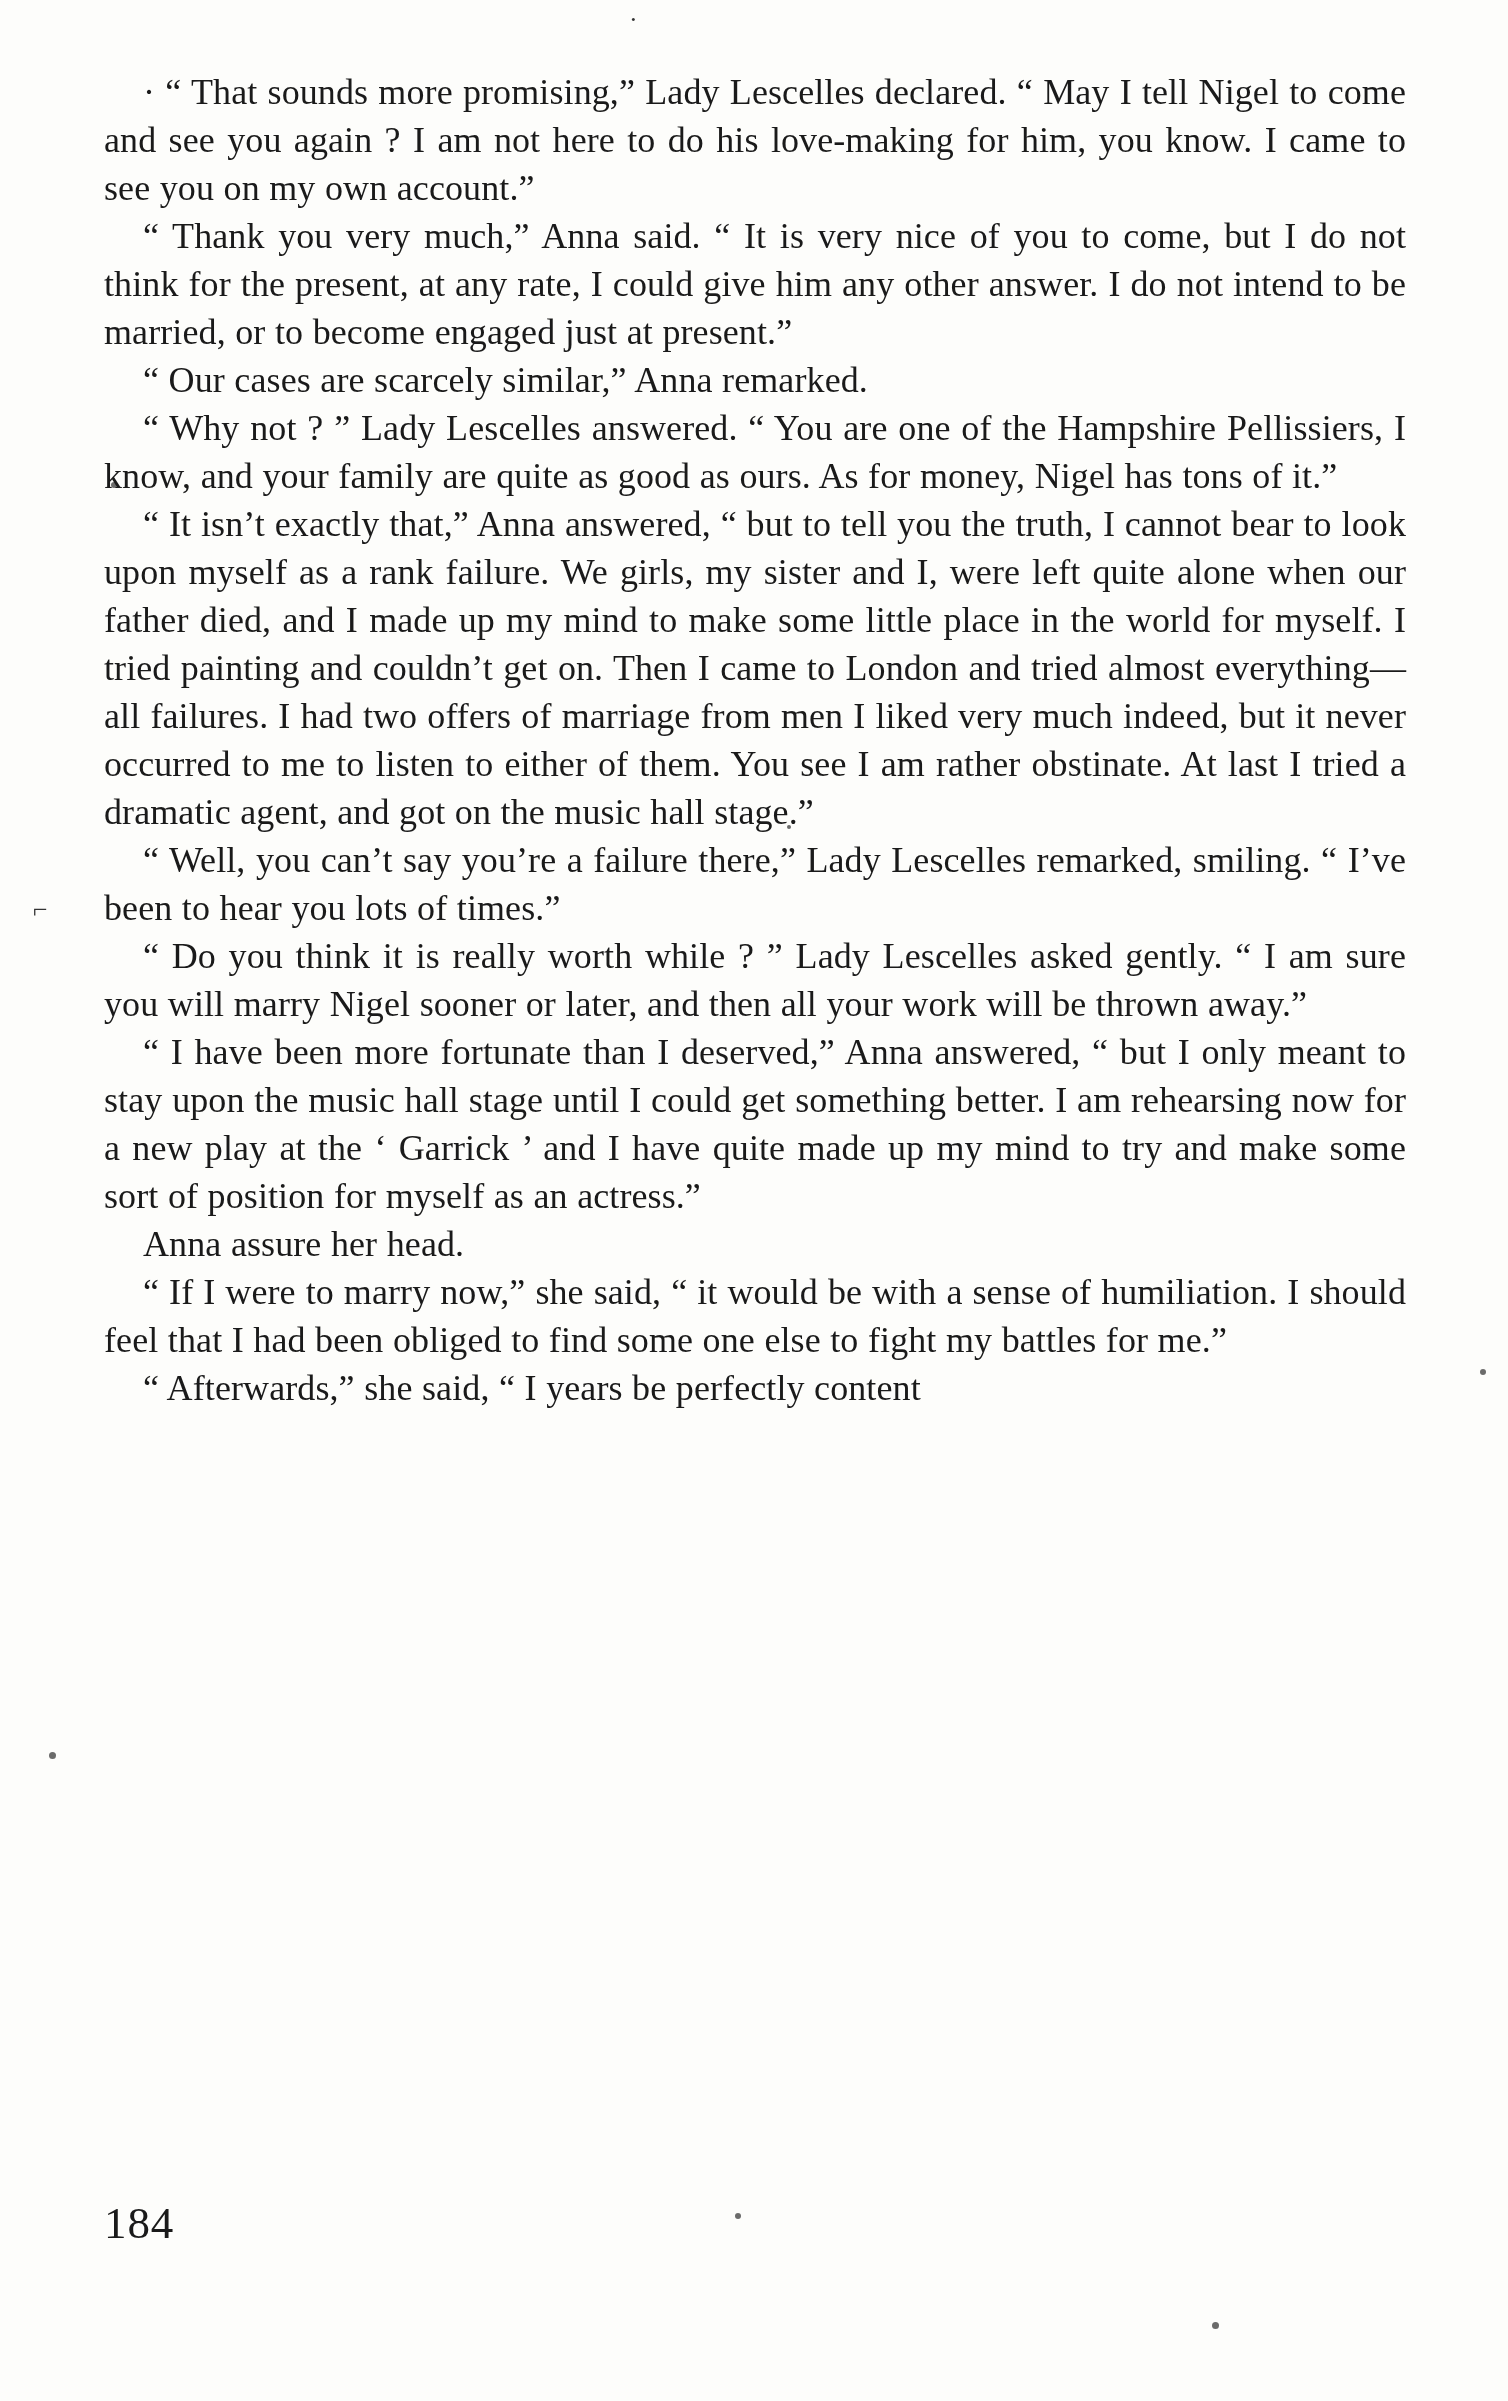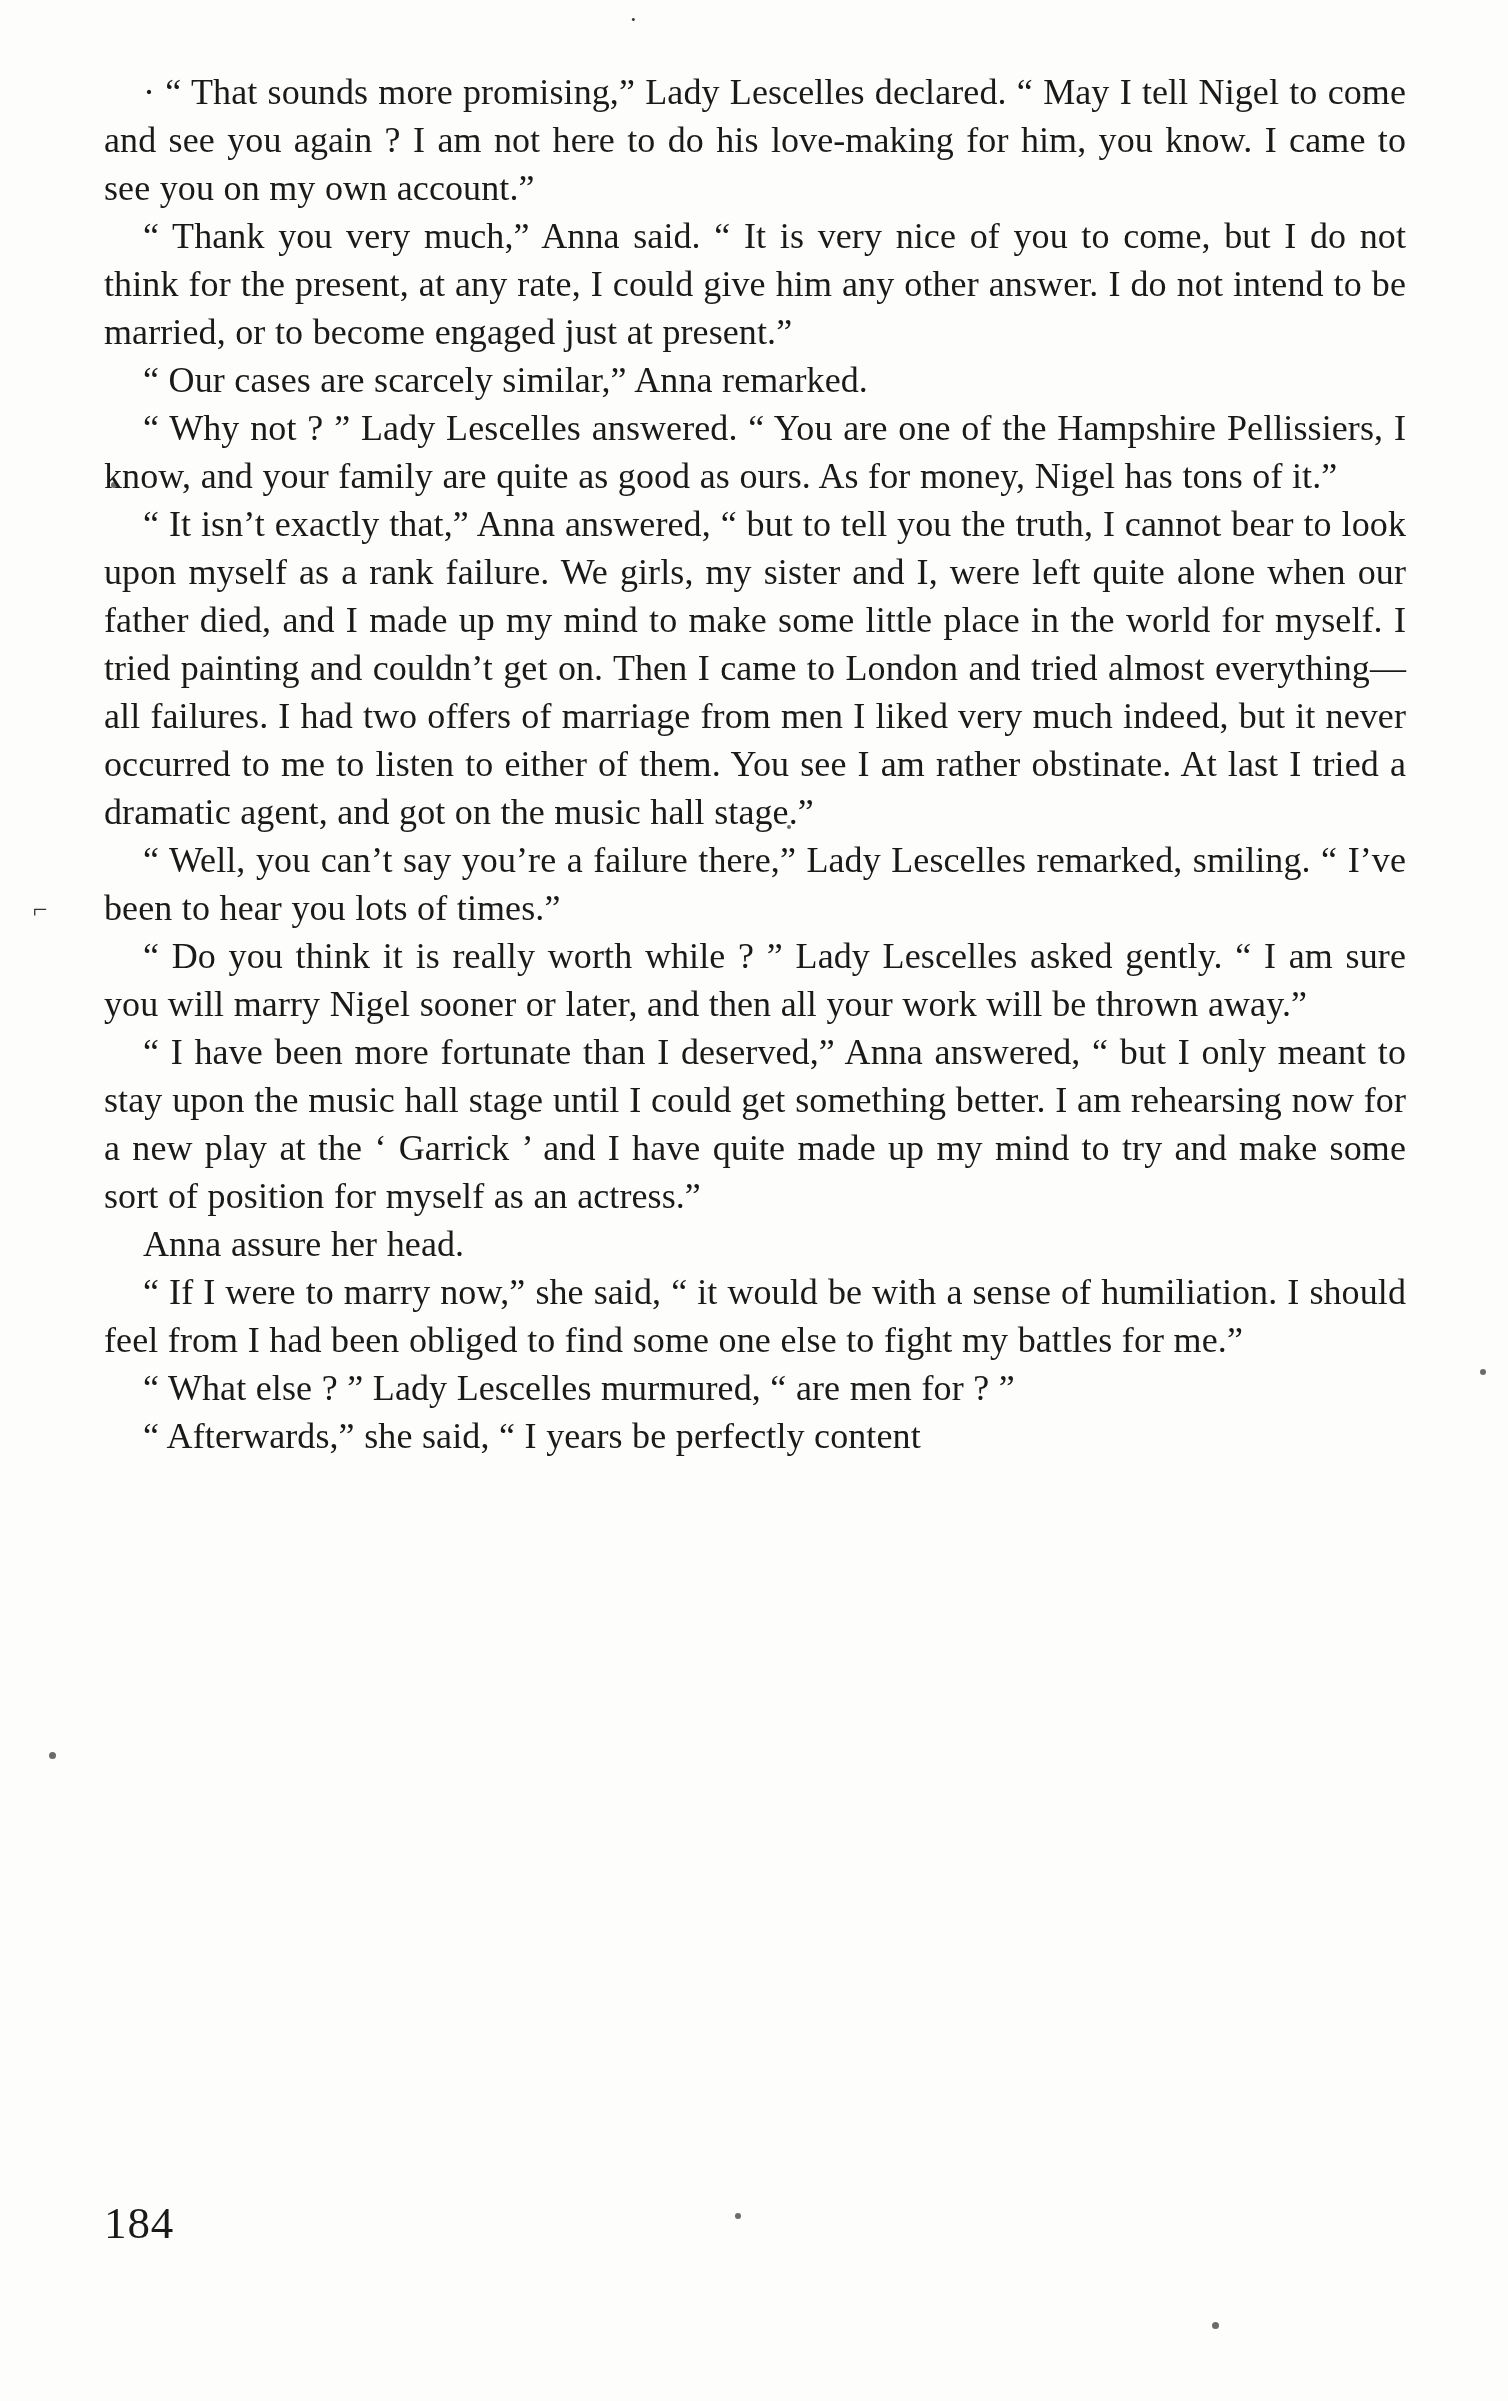--- a/index.html
+++ b/index.html
@@ -80,20 +80,19 @@
   <div class="text-block">
     <p class="indent">· “ That sounds more promising,” Lady Lescelles declared. “ May I tell Nigel to come and see you again ? I am not here to do his love-making for him, you know.   I came to see you on my own account.”</p>
     <p class="indent">“ Thank you very much,” Anna said.   “ It is very nice of you to come, but I do not think for the present, at any rate, I could give him any other answer.   I do not intend to be married, or to become engaged just at present.”</p>
     <p class="indent">“ Our cases are scarcely similar,” Anna remarked.</p>
     <p class="indent">“ Why not ? ” Lady Lescelles answered.   “ You are one of the Hampshire Pellissiers, I know, and your family are quite as good as ours.   As for money, Nigel has tons of it.”</p>
     <p class="indent">“ It isn’t exactly that,” Anna answered, “ but to tell you the truth, I cannot bear to look upon myself as a rank failure. We girls, my sister and I, were left quite alone when our father died, and I made up my mind to make some little place in the world for myself.   I tried painting and couldn’t get on.   Then I came to London and tried almost everything—all failures. I had two offers of marriage from men I liked very much indeed, but it never occurred to me to listen to either of them.   You see I am rather obstinate.   At last I tried a dramatic agent, and got on the music hall stage.”</p>
     <p class="indent">“ Well, you can’t say you’re a failure there,” Lady Lescelles remarked, smiling.   “ I’ve been to hear you lots of times.”</p>
     <p class="indent">“ Do you think it is really worth while ? ” Lady Lescelles asked gently.   “ I am sure you will marry Nigel sooner or later, and then all your work will be thrown away.”</p>
     <p class="indent">“ I have been more fortunate than I deserved,” Anna answered, “ but I only meant to stay upon the music hall stage until I could get something better.   I am rehearsing now for a new play at the ‘ Garrick ’ and I have quite made up my mind to try and make some sort of position for myself as an actress.”</p>
     <p class="indent">Anna assure her head.</p>
-    <p class="indent">“ If I were to marry now,” she said, “ it would be with a sense of humiliation.   I should feel from I had been obliged to find some one else to fight my battles for me.”</p>
-    <p class="indent">“ What else ? ” Lady Lescelles murmured, “ are men for ? ”</p>
+    <p class="indent">“ If I were to marry now,” she said, “ it would be with a sense of humiliation.   I should feel that I had been obliged to find some one else to fight my battles for me.”</p>
     <p class="indent">“ Afterwards,” she said, “ I years be perfectly content</p>
   </div>
 
   <div class="page-number">184</div>
 </div>
 
 
 </body></html>

